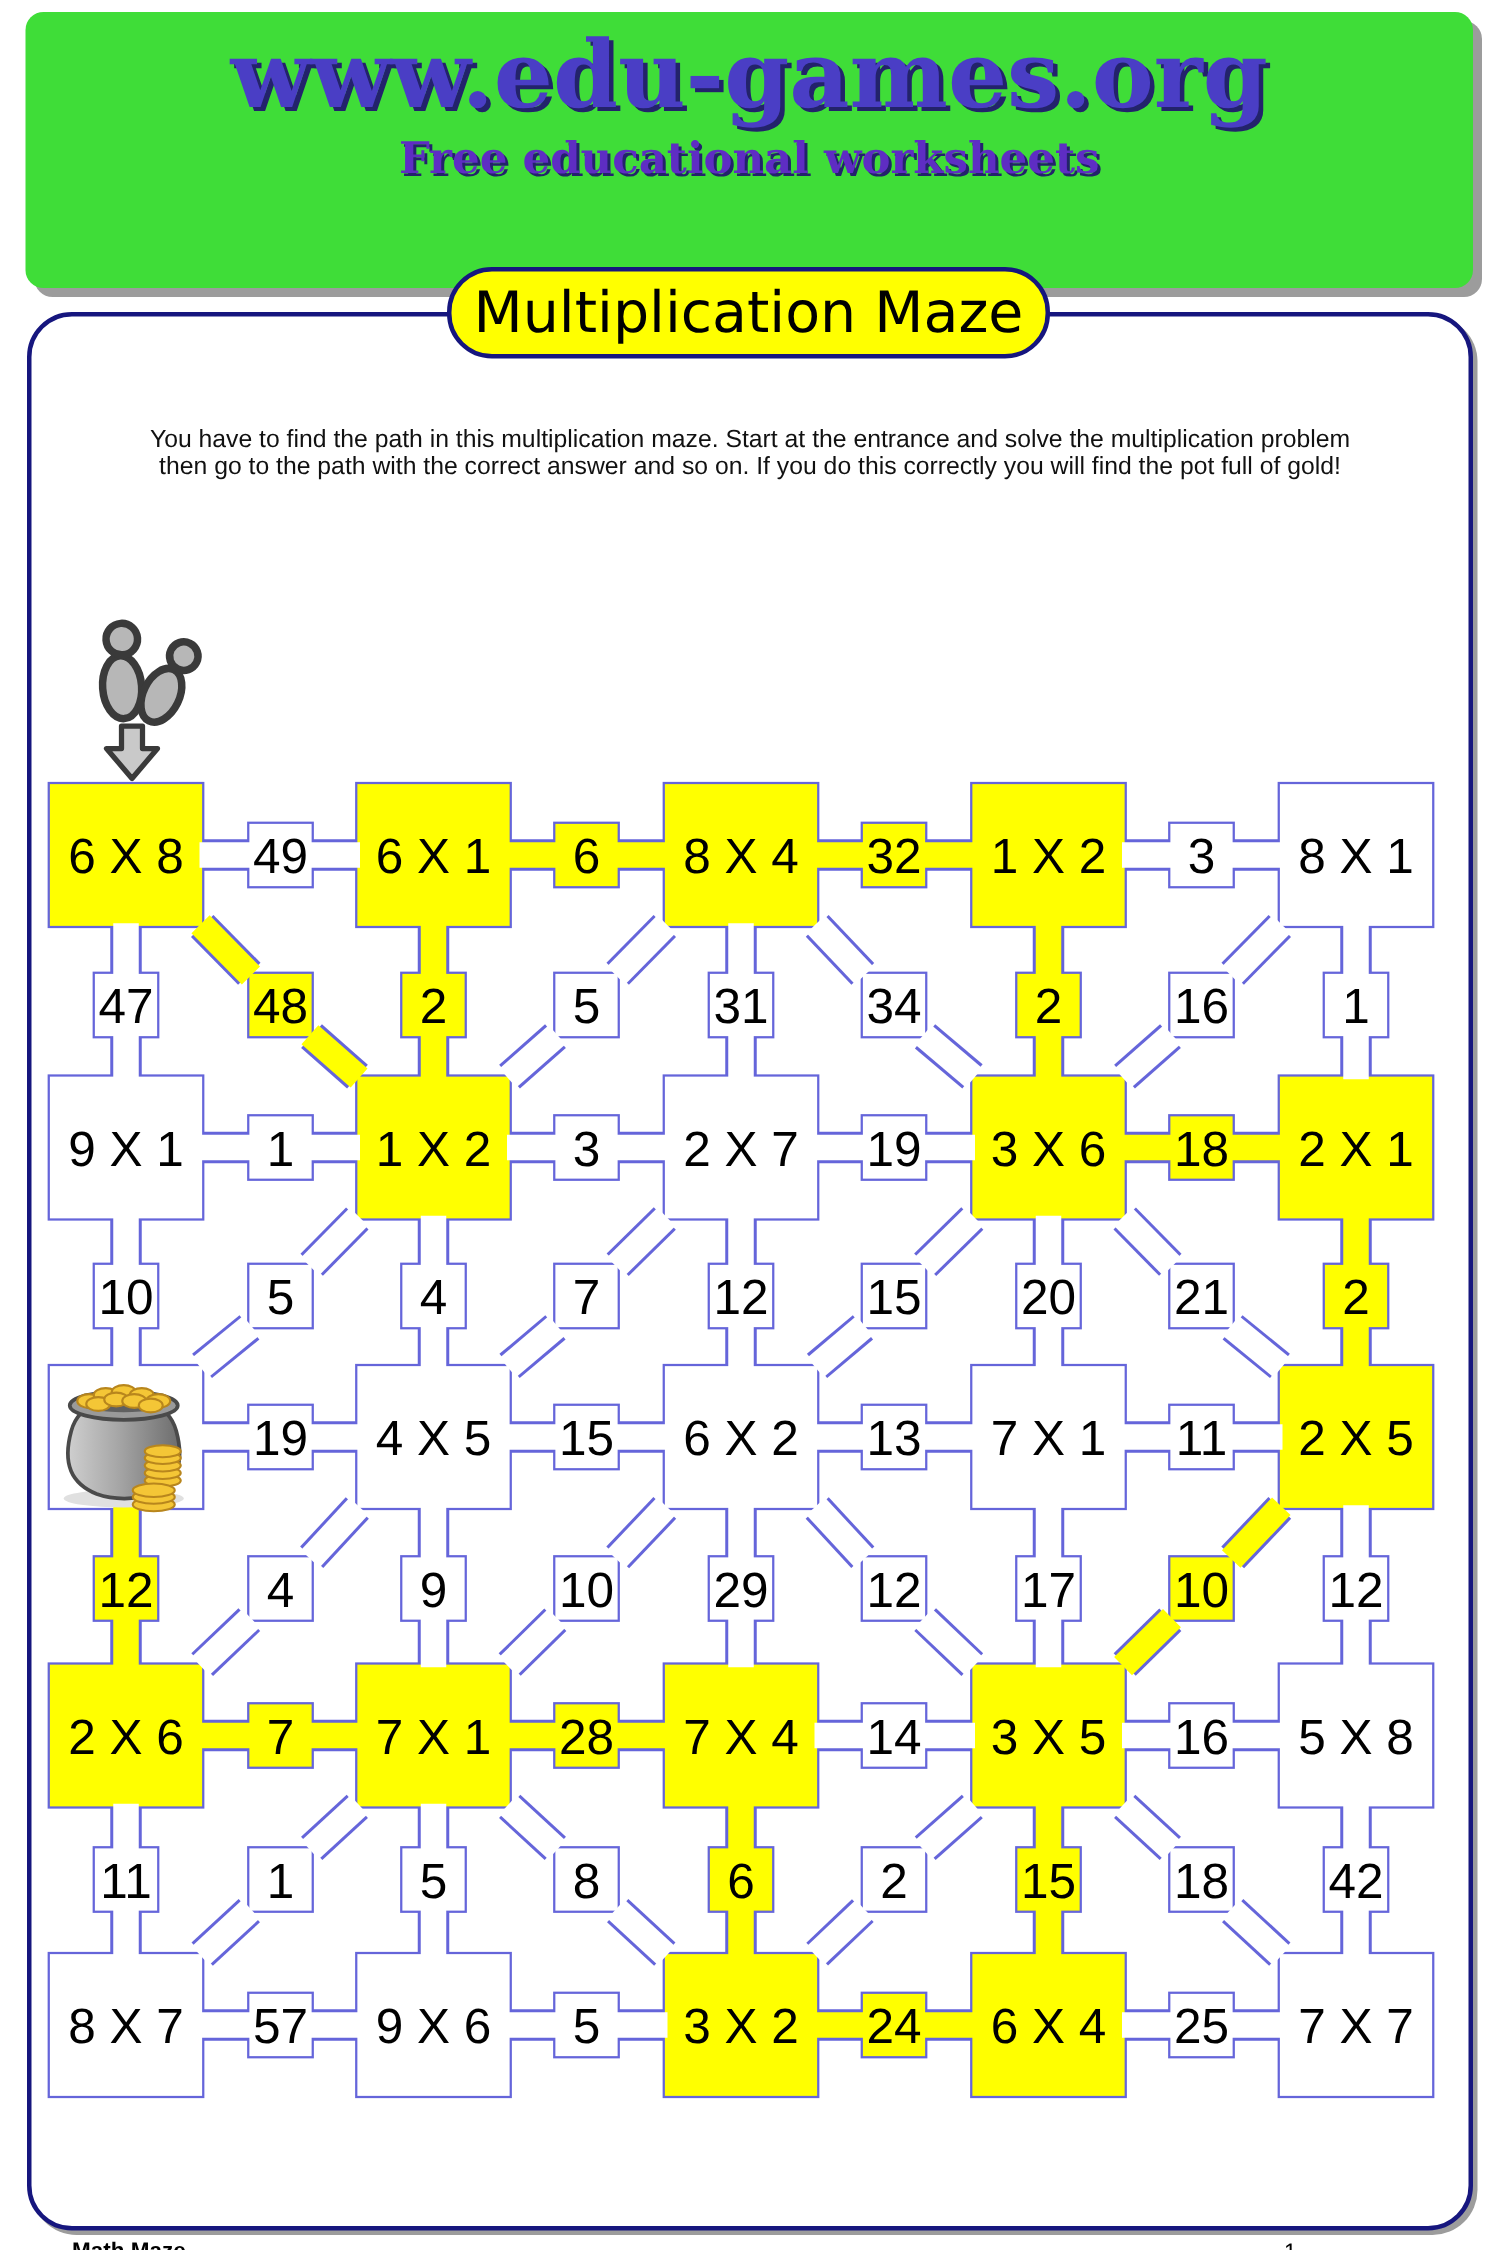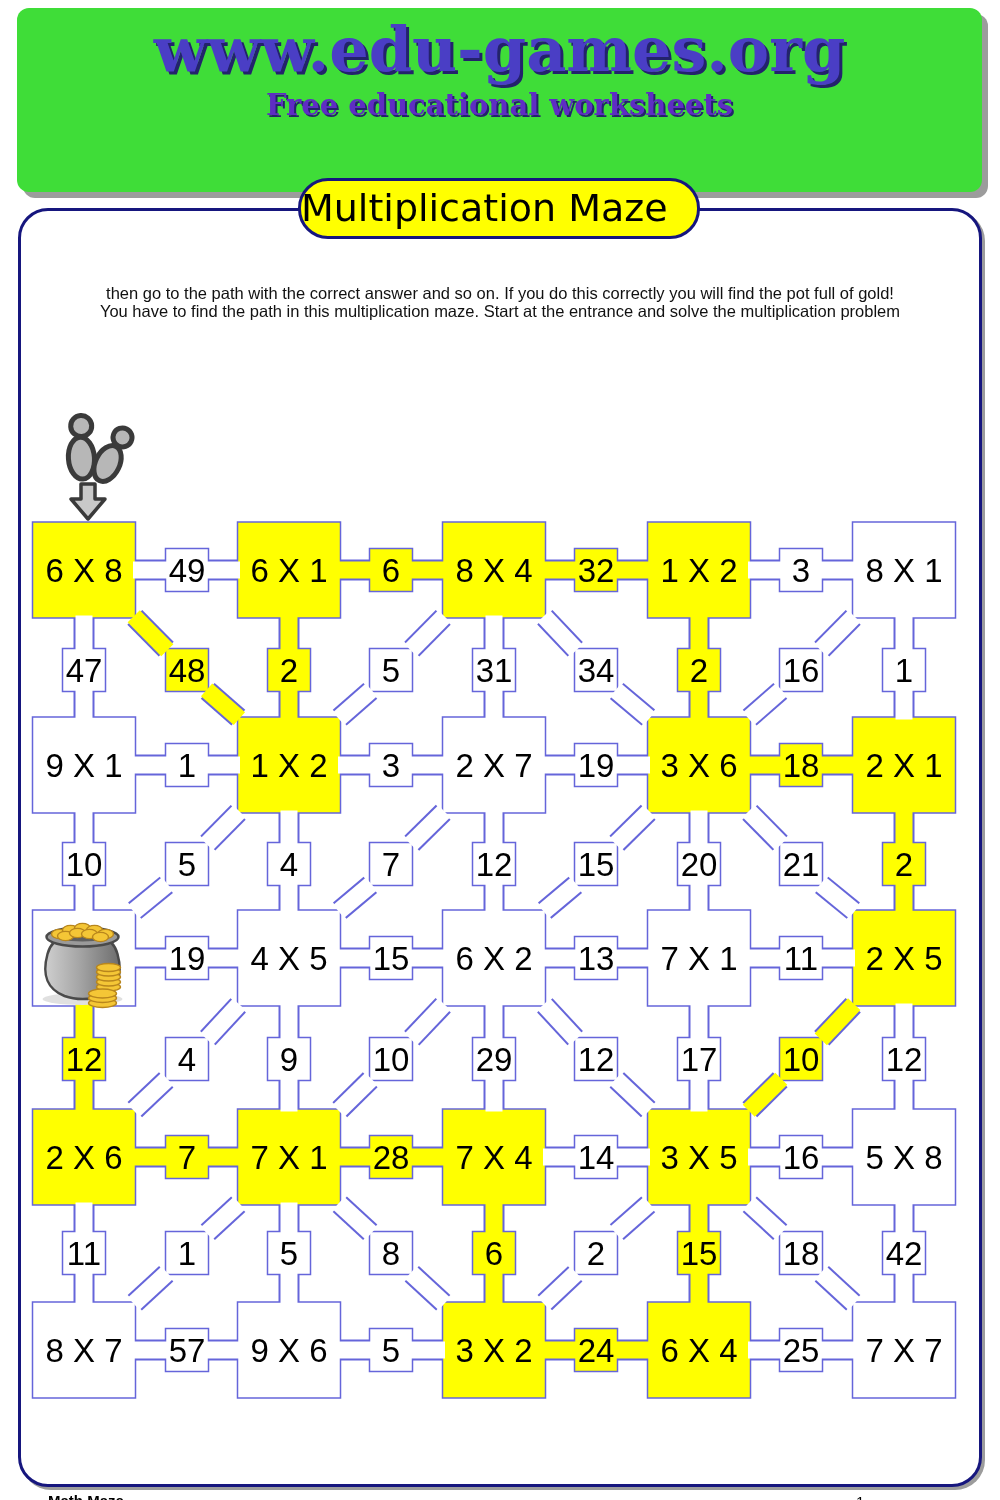--- a/index.html
+++ b/index.html
@@ -31,21 +31,21 @@
   }
   .worksheet-box {
     position:absolute; left:18px; top:208px; width:964px; height:1279px;
     background:#ffffff; border:3px solid var(--navy); border-radius:30px;
     box-shadow:3px 3px 0 #9c9c9c;
     z-index:2;
   }
   .title-badge {
     position:absolute; left:298px; top:178px; width:402px; height:61px;
     background:var(--yellow); border:3px solid var(--navy); border-radius:30px;
-    z-index:4; text-align:left;
+    z-index:4; text-align:center;
   }
   .title-badge span {
     font-family:"DejaVu Sans", sans-serif; font-size:38px; color:#000;
     line-height:55px; letter-spacing:0px;
   }
   .instructions {
     position:absolute; left:0; top:285px; width:1000px;
     text-align:center; z-index:3;
     font-size:16.5px; line-height:17.5px; color:#111;
   }
@@ -67,22 +67,22 @@
     <div class="site-subtitle">Free educational worksheets</div>
   </div>
 
   <div class="worksheet-box"></div>
 
   <div class="title-badge">
     <span>Multiplication Maze</span>
   </div>
 
   <div class="instructions">
+    <div>You have to find the path in this multiplication maze. Start at the entrance and solve the multiplication problem</div>
     <div>then go to the path with the correct answer and so on. If you do this correctly you will find the pot full of gold!</div>
-    <div>You have to find the path in this multiplication maze. Start at the entrance and solve the multiplication problem</div>
   </div>
 
   <svg id="maze" width="1000" height="1500" viewBox="0 0 1000 1500">
       <defs>
         <linearGradient id="potGrad" x1="0" y1="0" x2="1" y2="0">
     <stop offset="0" stop-color="#cfcfcf"></stop>
           <stop offset="0.45" stop-color="#a6a6a6"></stop>
     <stop offset="1" stop-color="#6d6d6d"></stop>
         </linearGradient>
       </defs>

